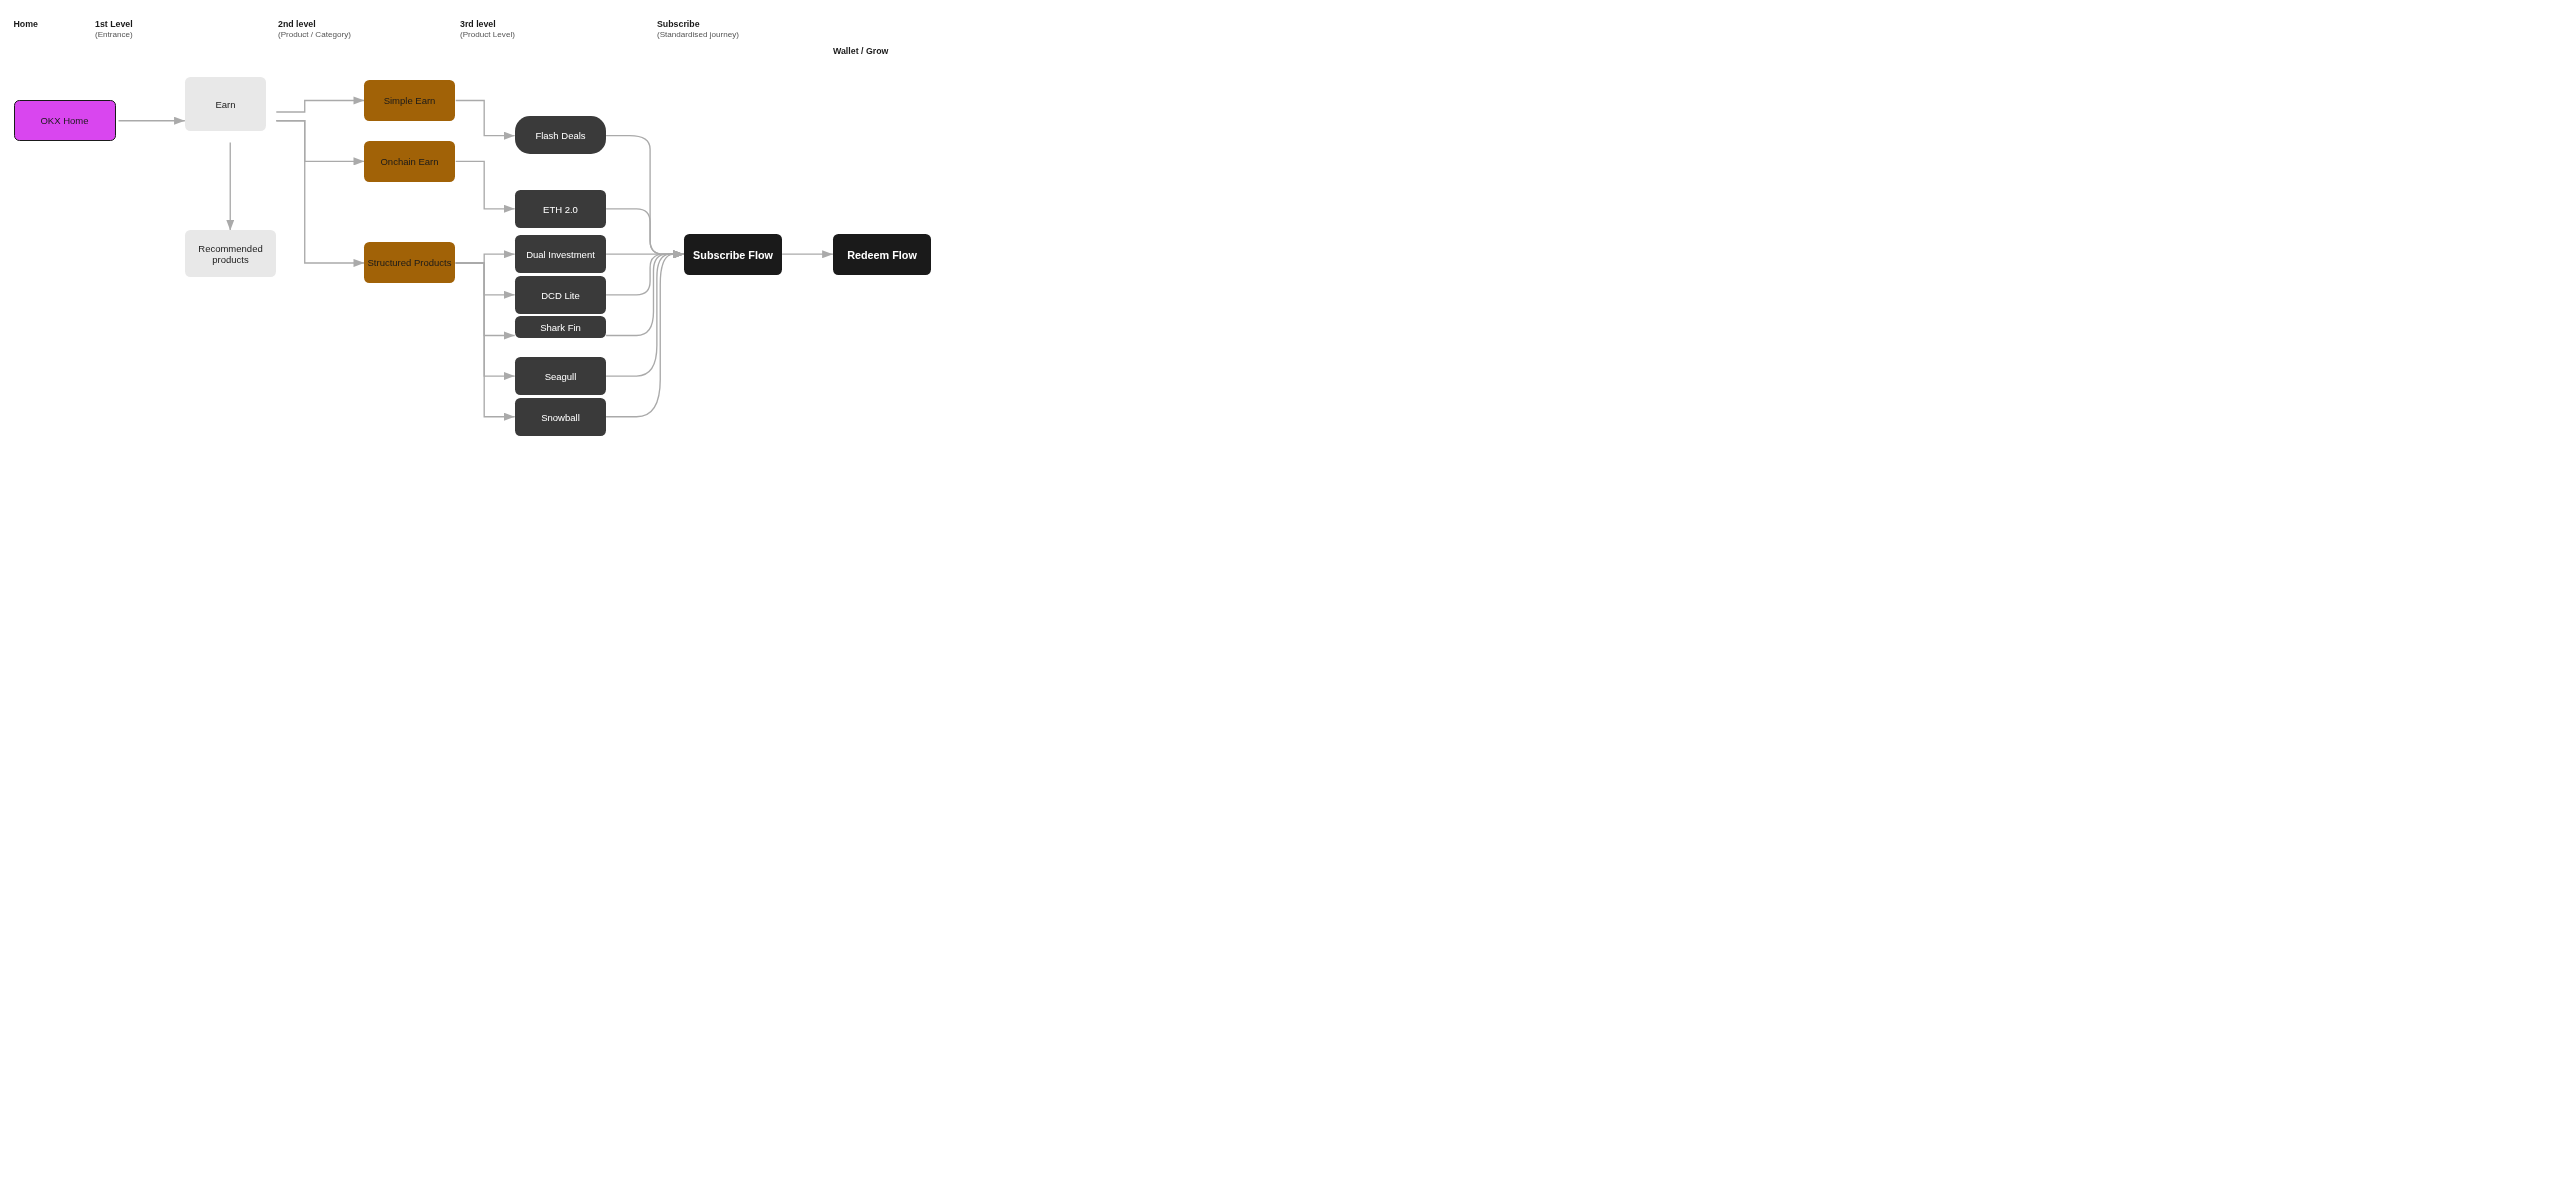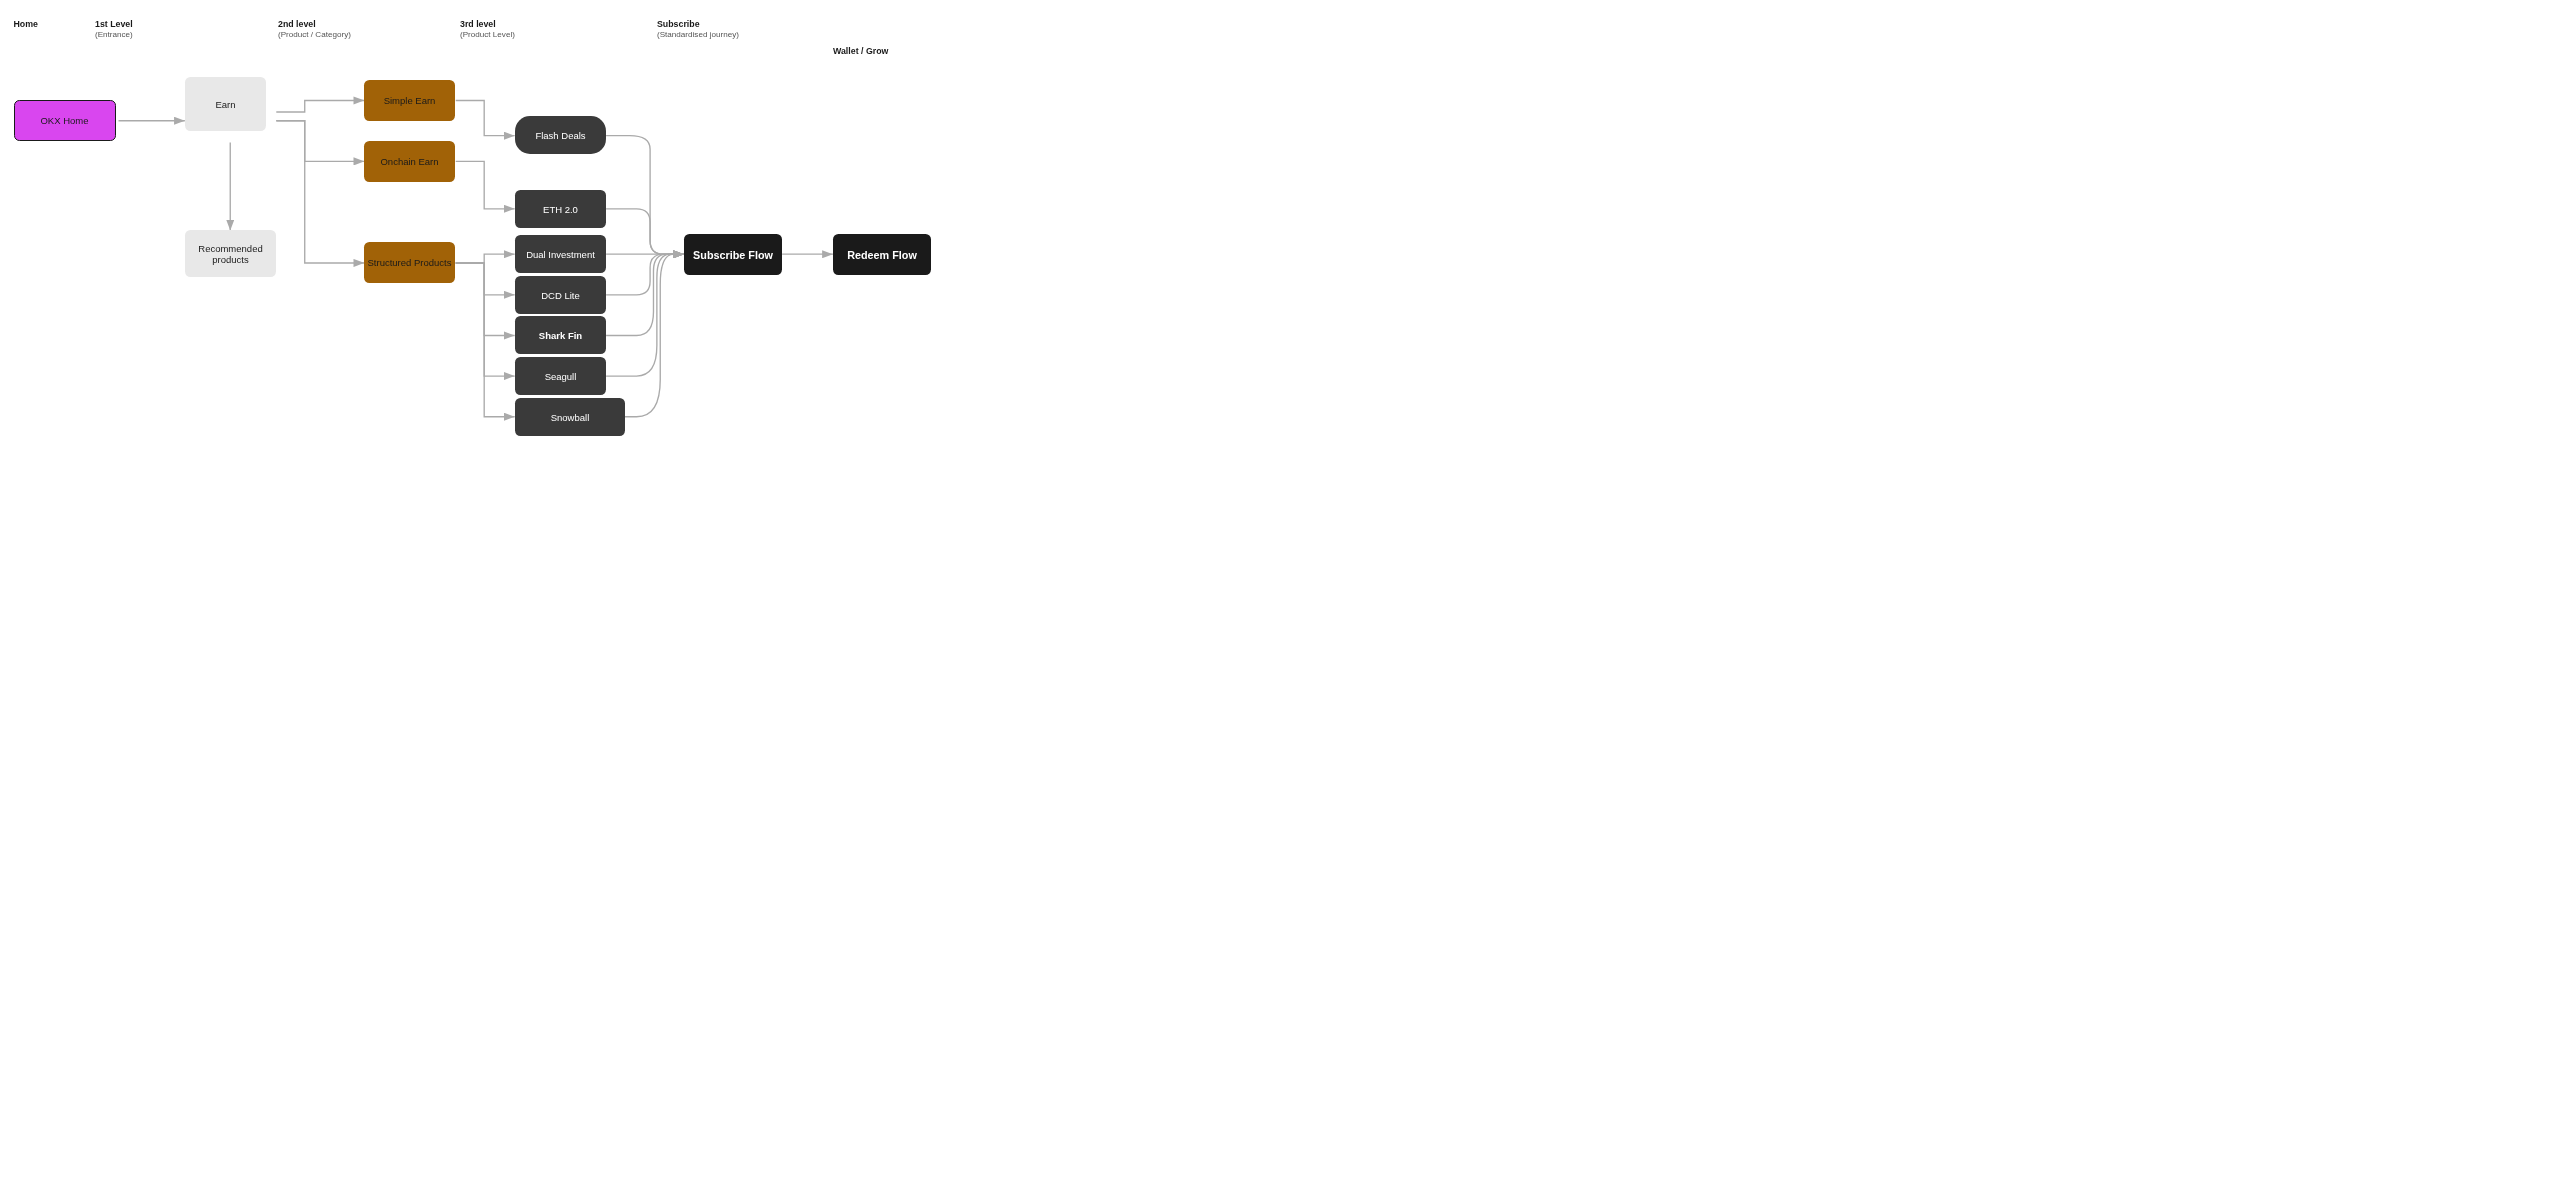--- a/index.html
+++ b/index.html
@@ -198,29 +198,29 @@
   </div>
 
   <div class="node node-dark" style="left:515px; top:235px; width:91px; height:38px;">
     <span>Dual Investment</span>
   </div>
 
   <div class="node node-dark" style="left:515px; top:276px; width:91px; height:38px;">
     <span>DCD Lite</span>
   </div>
 
-  <div class="node node-dark" style="left:515px; top:316px; width:91px; height:38px;font-weight:bold;">
+  <div class="node node-dark" style="left:515px; top:316px; width:91px; height:22px;">
     <span>Shark Fin</span>
   </div>
 
   <div class="node node-dark" style="left:515px; top:357px; width:91px; height:38px;">
     <span>Seagull</span>
   </div>
 
-  <div class="node node-dark" style="left:515px; top:398px; width:110px; height:38px;">
+  <div class="node node-dark" style="left:515px; top:398px; width:91px; height:38px;">
     <span>Snowball</span>
   </div>
 
   <div class="node node-black" style="left:684px; top:234px; width:98px; height:41px;">
     <span>Subscribe Flow</span>
   </div>
 
   <div class="node node-black" style="left:833px; top:234px; width:98px; height:41px;">
     <span>Redeem Flow</span>
   </div>

